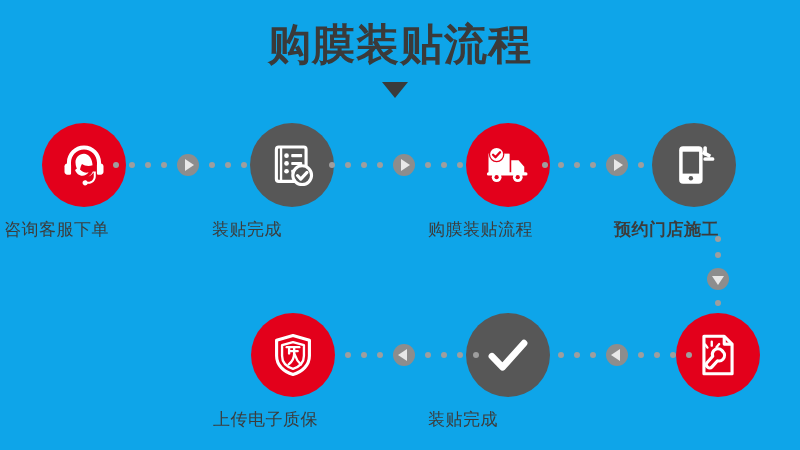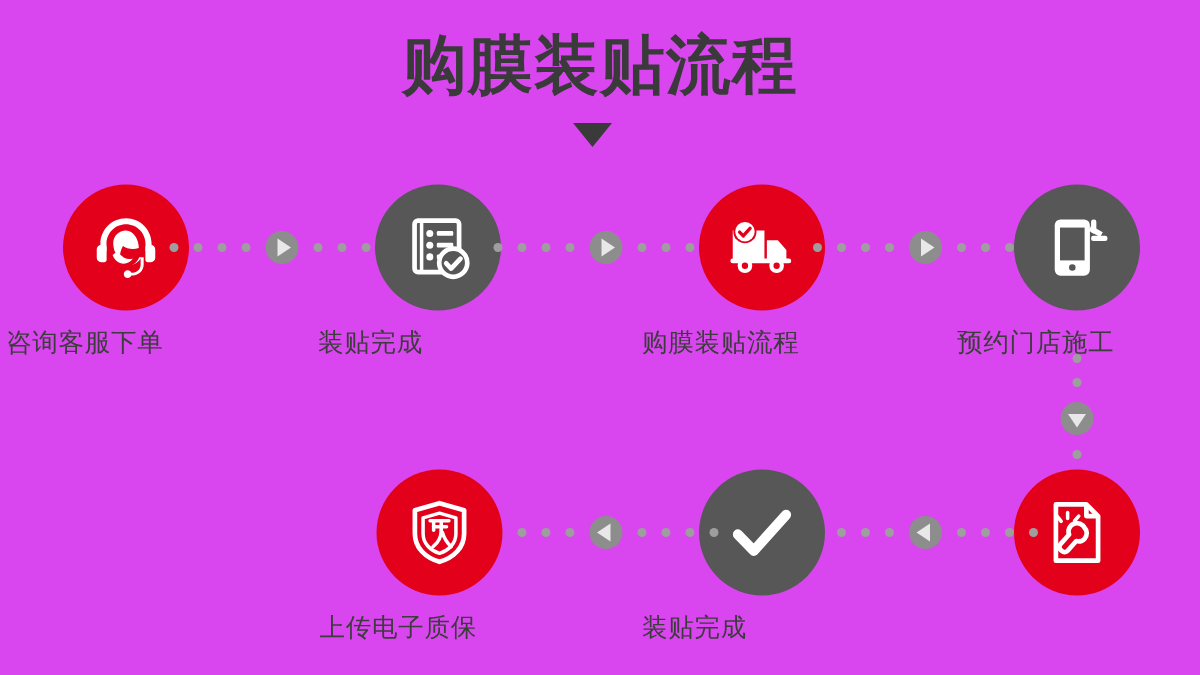--- a/index.html
+++ b/index.html
@@ -7,21 +7,21 @@
     padding: 0;
     background: #ffffff;
   }
   body {
     font-family: "DejaVu Sans", "Liberation Sans", sans-serif;
   }
   #canvas {
     position: relative;
     width: 800px;
     height: 450px;
-    background: #d946ef;
+    background: #0ea5e9;
     overflow: hidden;
   }
 
   
   .title {
     position: absolute;
     left: 0;
     top: 18px;
     width: 800px;
     text-align: center;
@@ -234,21 +234,21 @@
     <span class="dot"></span>
     <span class="arrow-node">
         <span class="arrow-glyph-right"></span>
       </span>
     <span class="dot"></span>
     <span class="dot"></span>
     <span class="dot"></span>
     <span class="dot"></span>
   </div>
 
-  <div class="step" style="left:718px; top:123px;">
+  <div class="step" style="left:694px; top:123px;font-weight:bold;">
     <div class="bubble gray">
       <svg width="50" height="50" viewBox="0 0 64 64">
         <rect x="13" y="8" width="30" height="48" rx="5" fill="#ffffff"></rect>
         <rect x="17.5" y="15" width="21" height="28" fill="#575757"></rect>
         <circle cx="28" cy="49" r="2.8" fill="#575757"></circle>
         <g fill="#ffffff">
           <rect x="44" y="8" width="4.5" height="12" rx="2"></rect>
           <rect x="44" y="22" width="14" height="4.5" rx="2"></rect>
           <path d="M44 13.5l10 5.5-2.2 4-9.8-5.4z"></path>
         </g>

